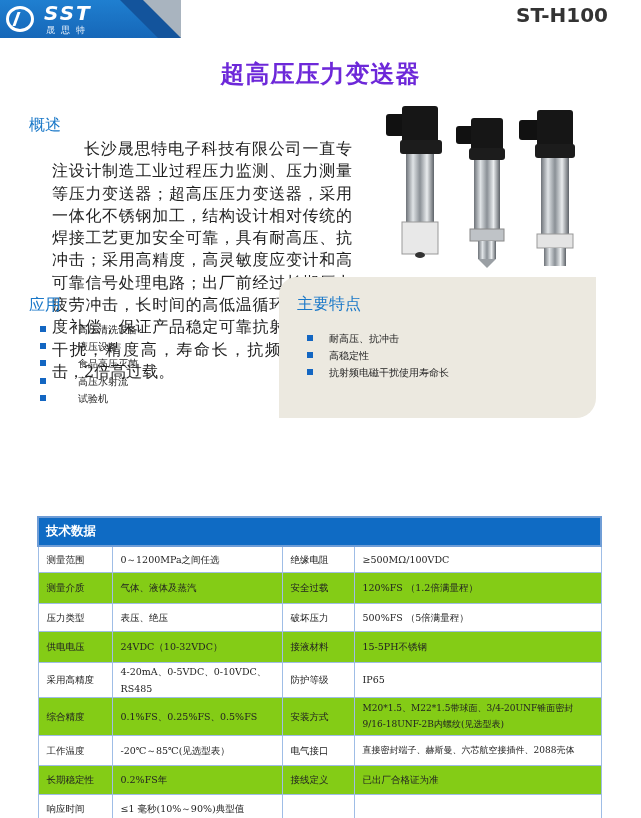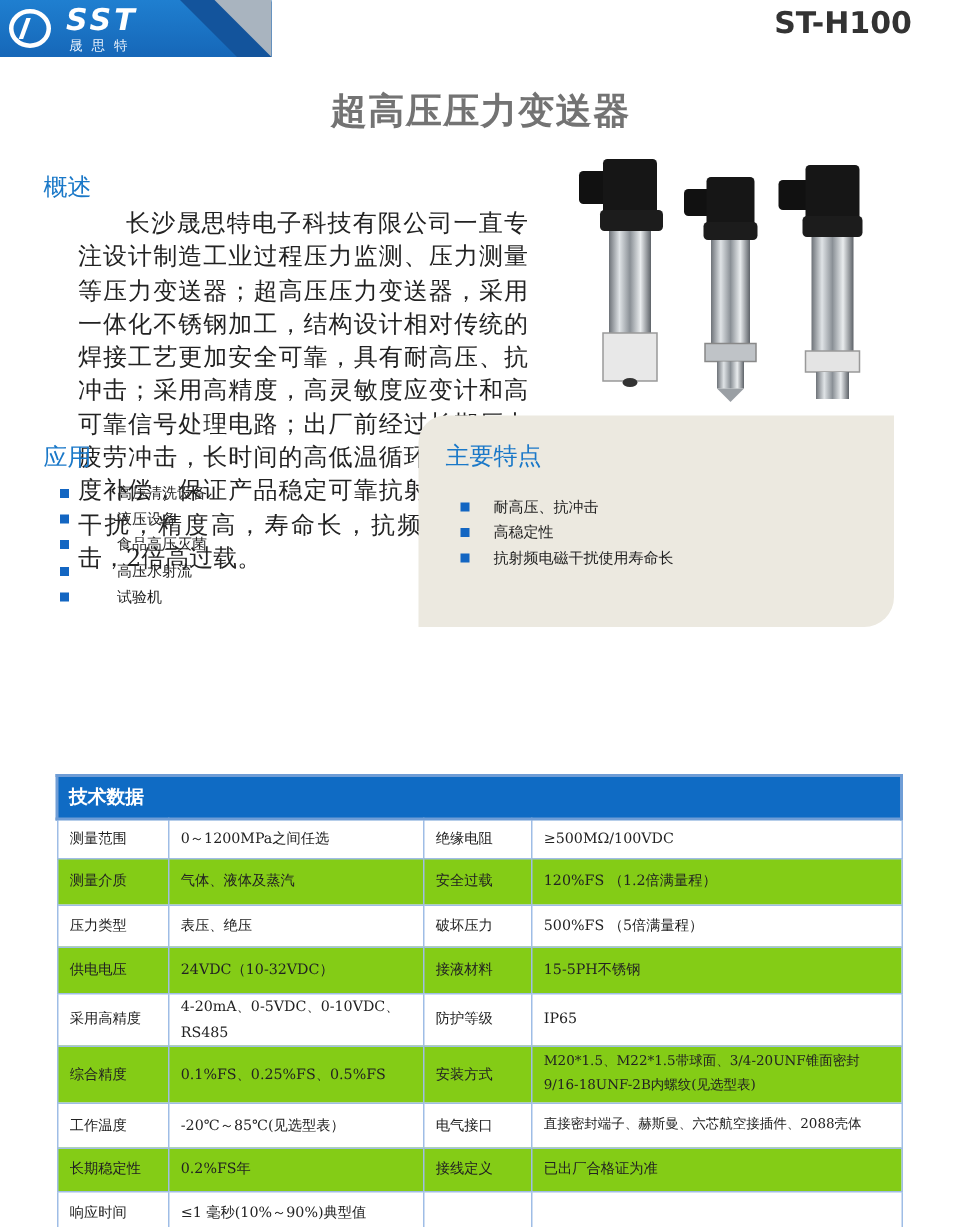--- a/index.html
+++ b/index.html
@@ -37,21 +37,21 @@
   .logo-sub {
     position:absolute; left:46px; top:24px; color:#e8f1fb;
     font-family:"DejaVu Sans", sans-serif; font-size:9px; letter-spacing:6px;
   }
   .model {
     position:absolute; right:33px; top:3px; font-family:"DejaVu Sans", sans-serif;
     font-weight:bold; font-size:20px; color:#333;
   }
   .title {
     position:absolute; left:0; width:641px; top:58px; text-align:center;
-    font-family:"DejaVu Sans", sans-serif; font-weight:bold; font-size:24px; color:#737373;
+    font-family:"DejaVu Sans", sans-serif; font-weight:bold; font-size:24px; color:#6d28d9;
     letter-spacing:1px;
   }
   .sec-heading {
     position:absolute; font-family:"DejaVu Sans", sans-serif; font-size:16px; color:#1a78c8;
   }
   .overview {
     position:absolute; left:52px; top:138px; width:300px; font-size:16px; line-height:22.3px;
     color:#222; text-indent:2em; text-align:justify; margin:0;
   }
   .product-photo {

